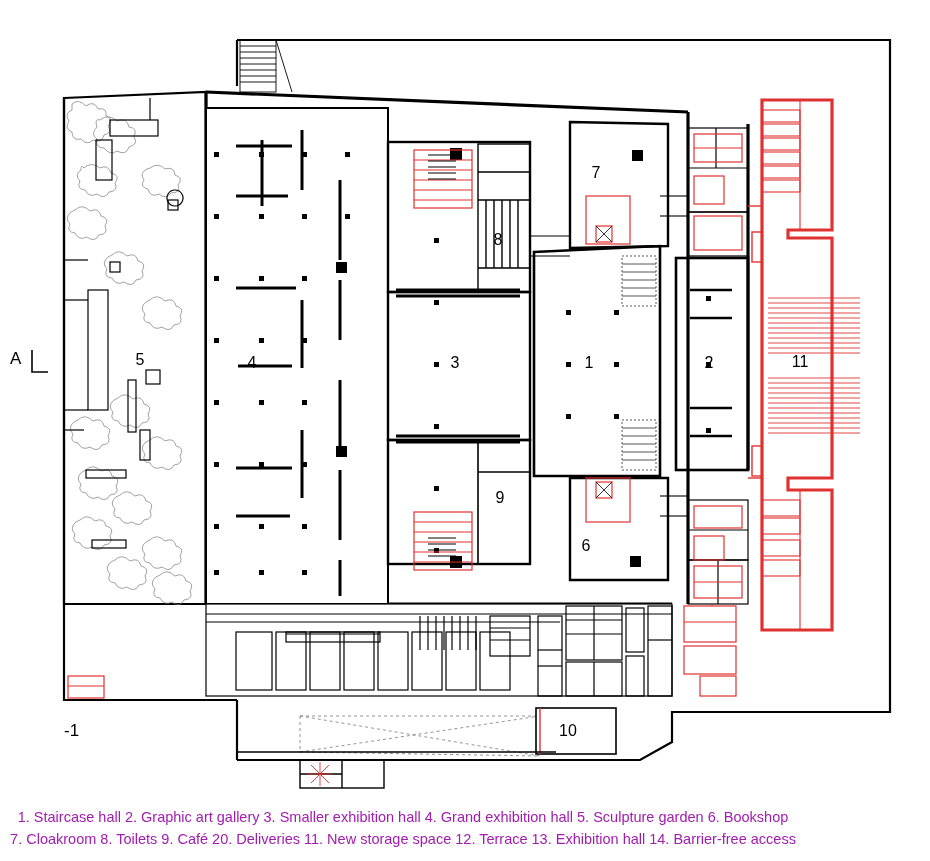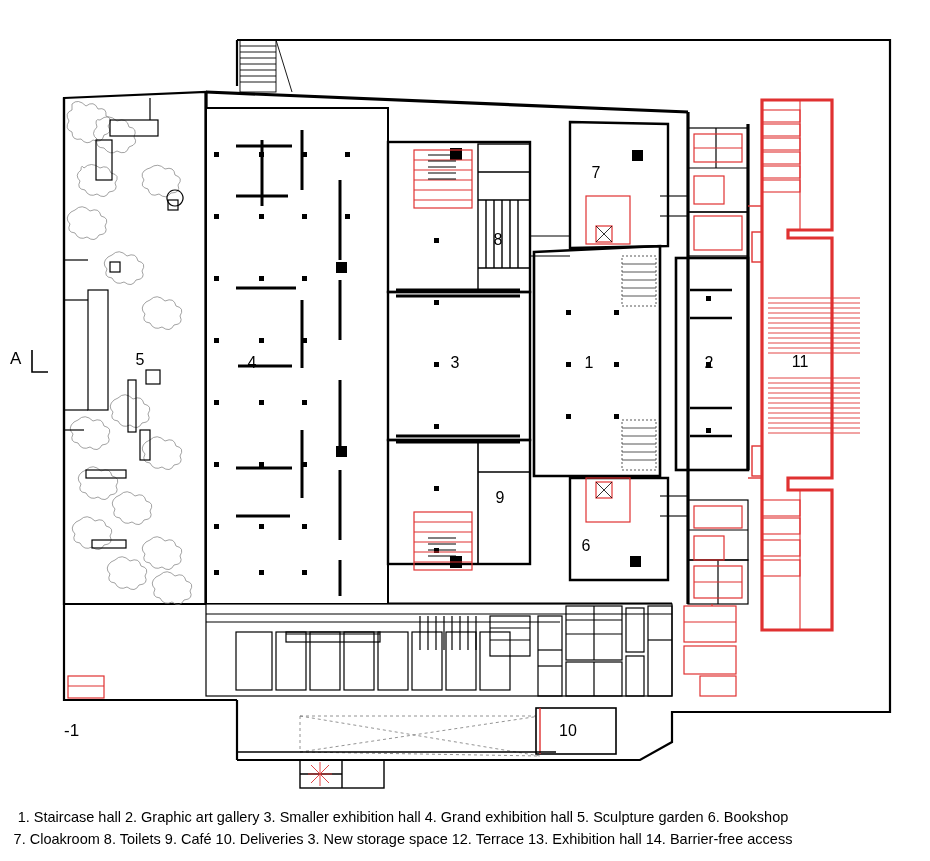--- a/index.html
+++ b/index.html
@@ -26,21 +26,21 @@
     display: block;
   }
   .legend {
     position: absolute;
     left: 0;
     top: 806px;
     width: 806px;
     text-align: center;
     font-size: 14.5px;
     line-height: 1.55;
-    color: #000000;
+    color: #a21caf;
   }
   .legend-line {
     white-space: nowrap;
   }
   .room-num {
     font-family: "Liberation Sans", sans-serif;
     font-size: 16px;
     font-weight: 400;
   }
   .section-marker {
@@ -490,14 +490,14 @@
     <path d="M 32 350 L 32 372 L 48 372" fill="none" stroke="#000000" stroke-width="1.6"></path>
   </g>
 
   <text class="level-label" x="64" y="736" font-size="17" fill="#000000">-1</text>
 
 </svg>
 </div>
 
 <div class="legend">
   <div class="legend-line">1. Staircase hall  2. Graphic art gallery  3. Smaller exhibition hall  4. Grand exhibition hall  5. Sculpture garden  6. Bookshop</div>
-  <div class="legend-line">7. Cloakroom  8. Toilets  9. Café  10. Deliveries  3. New storage space  12. Terrace  13. Exhibition hall  14. Barrier-free access</div>
+  <div class="legend-line">7. Cloakroom  8. Toilets  9. Café  20. Deliveries  11. New storage space  12. Terrace  13. Exhibition hall  14. Barrier-free access</div>
 </div>
 
 </body></html>

